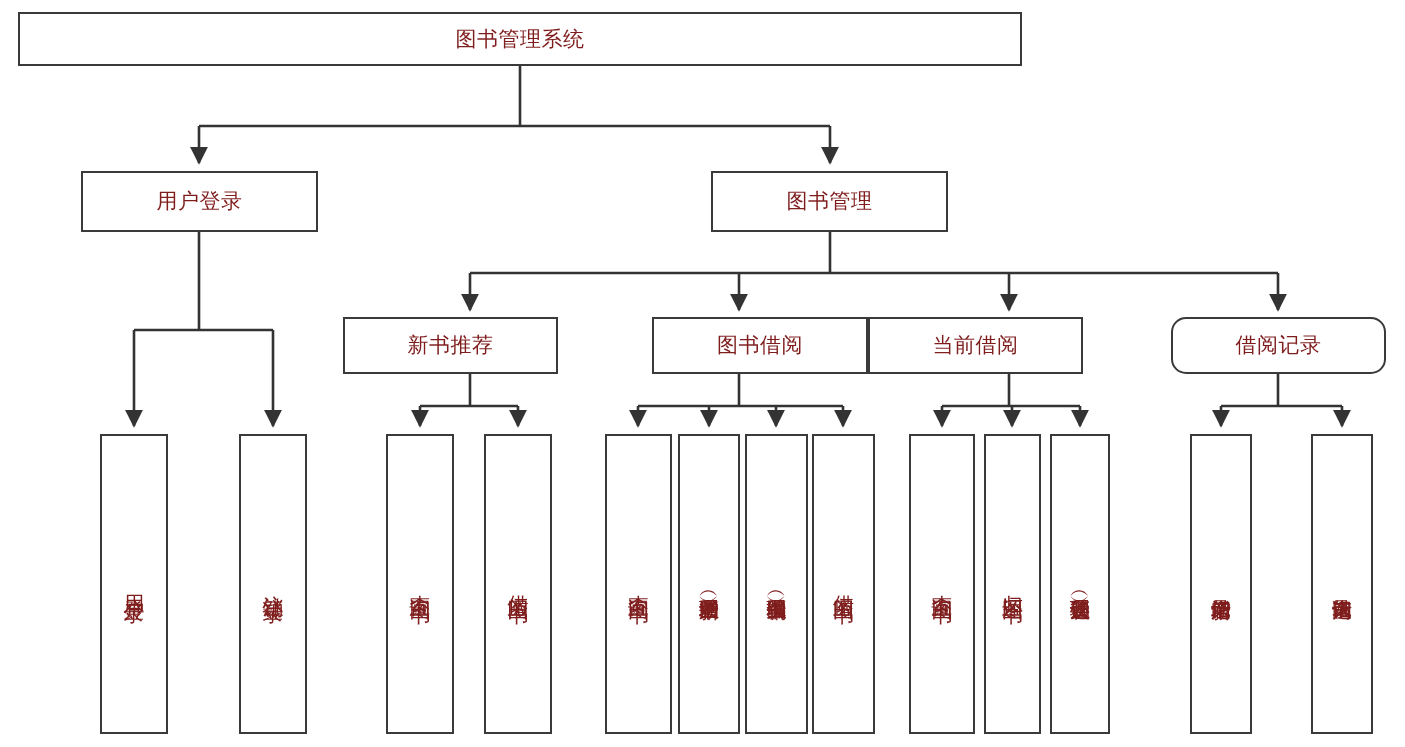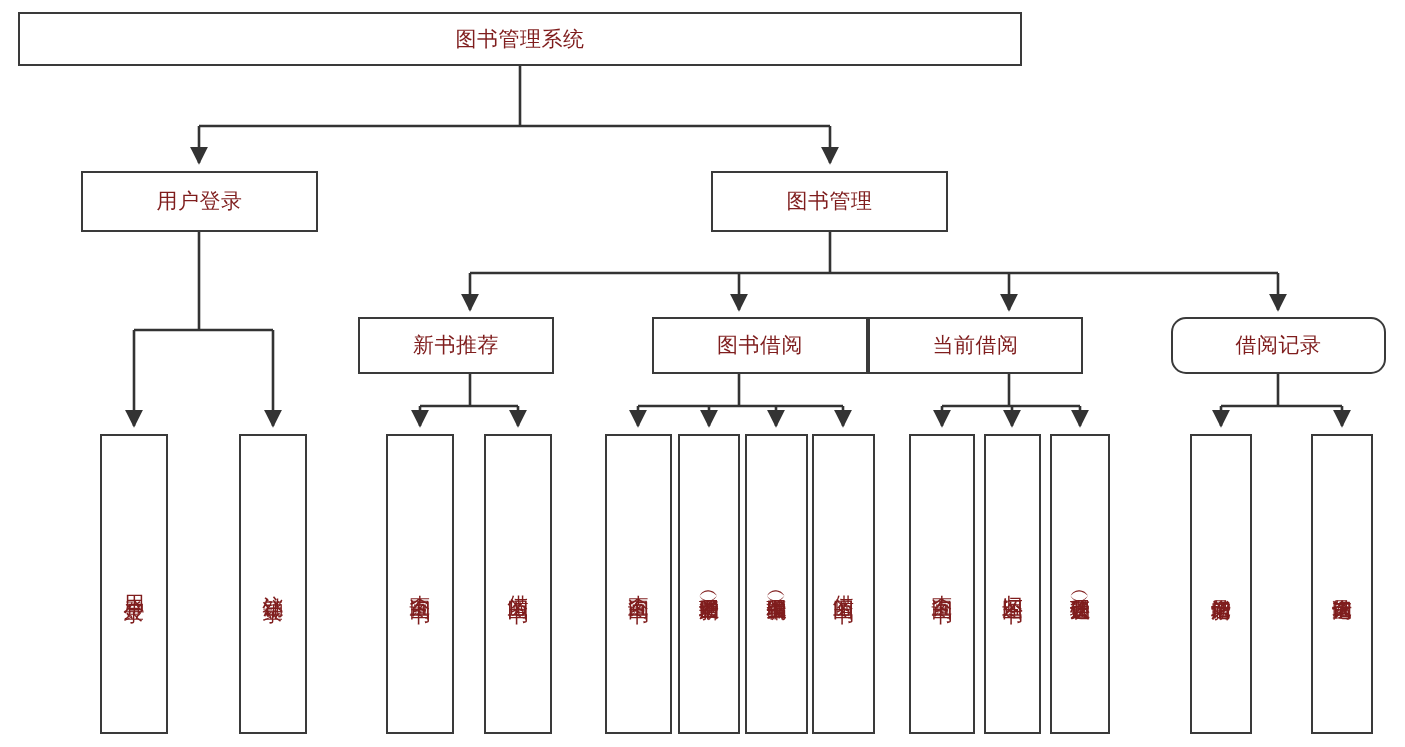--- a/index.html
+++ b/index.html
@@ -120,21 +120,21 @@
   <div id="nodes">
       <div class="node" style="left: 18px; top: 12px; width: 1004px; height: 54px;">
         <span class="node-label">图书管理系统</span>
       </div>
       <div class="node" style="left: 81px; top: 171px; width: 237px; height: 61px;">
         <span class="node-label">用户登录</span>
       </div>
       <div class="node" style="left: 711px; top: 171px; width: 237px; height: 61px;">
         <span class="node-label">图书管理</span>
       </div>
-      <div class="node" style="left: 358px; top: 317px; width: 196px; height: 57px;">
+      <div class="node" style="left: 343px; top: 317px; width: 215px; height: 57px;">
         <span class="node-label">新书推荐</span>
       </div>
       <div class="node" style="left: 631px; top: 317px; width: 216px; height: 57px; margin-left: 21px;">
         <span class="node-label">图书借阅</span>
       </div>
       <div class="node" style="left: 868px; top: 317px; width: 215px; height: 57px;">
         <span class="node-label">当前借阅</span>
       </div>
       <div class="node" style="left: 1171px; top: 317px; width: 215px; height: 57px; border-radius: 15px;">
         <span class="node-label">借阅记录</span>

